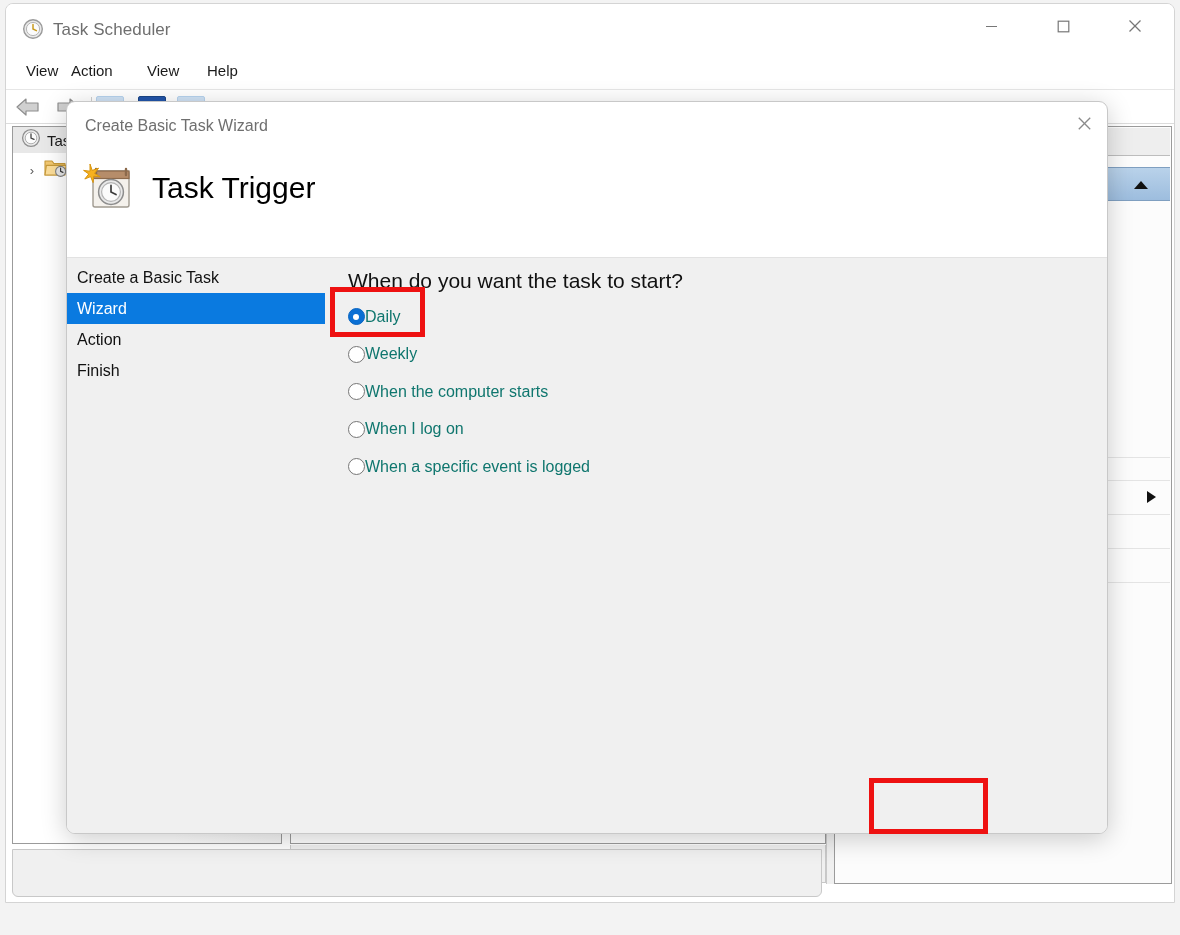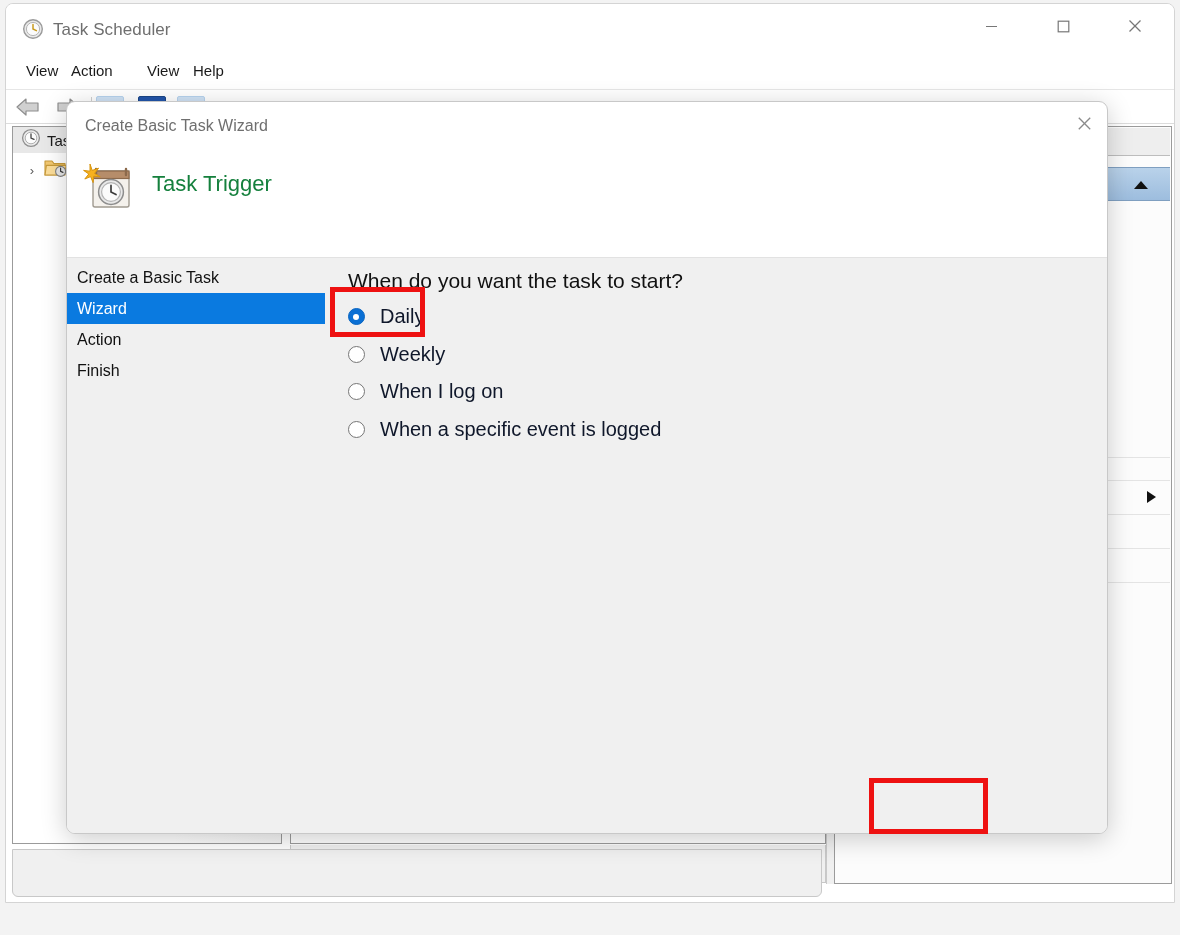--- a/index.html
+++ b/index.html
@@ -185,21 +185,21 @@
     position: absolute; right: 0; top: 0; width: 46px; height: 42px;
     display: flex; align-items: center; justify-content: center;
   }
   .dlg-banner {
     position: absolute; left: 0; top: 42px; width: 100%; height: 113px;
     background: #ffffff;
   }
   .dlg-banner-icon { position: absolute; left: 13px; top: 14px; }
   .dlg-heading {
     position: absolute; left: 85px; top: 27px;
-    font-size: 22px; color: #15803d;
+    font-size: 30px; color: #000000;
   }
   .dlg-body {
     position: absolute; left: 0; top: 155px; width: 100%; bottom: 0;
     background: #f0f0f0;
     border-top: 1px solid #e2e2e2;
   }
 
   
   .steps { position: absolute; left: 0; top: 4px; width: 258px; }
   .step {
@@ -224,21 +224,21 @@
     flex: none; position: relative;
   }
   .rb.on {
     border-color: #0a66c2; background: #0a6fd4;
   }
   .rb.on::after {
     content: ""; position: absolute;
     left: 4.3px; top: 4.3px; width: 6px; height: 6px;
     border-radius: 50%; background: #ffffff;
   }
-  .radio-label { margin-left: 15px; font-size: 20px; color: #0f172a; }
+  .radio-label { font-size: 16px; color: #0f766e; }
 
   
   .annot {
     position: absolute; border: 5px solid #ee1111; pointer-events: none;
   }
 </style>
 </head>
 <body>
 
 <div id="root">
@@ -270,21 +270,21 @@
           <line x1="1.5" y1="1.5" x2="12.5" y2="12.5" stroke="#777" stroke-width="1.3"></line>
           <line x1="12.5" y1="1.5" x2="1.5" y2="12.5" stroke="#777" stroke-width="1.3"></line>
         </svg>
       </div>
     </div>
 
     <div class="ts-menubar">
       <span class="menu-item" style="left:17px">View</span>
       <span class="menu-item" style="left:62px">Action</span>
       <span class="menu-item" style="left:138px">View</span>
-      <span class="menu-item" style="left:184px">Help</span>
+      <span class="menu-item" style="left:198px">Help</span>
     </div>
 
     <div class="ts-toolbar">
       <span class="nav-arrow" style="left:8px">
         <svg width="28" height="22" viewBox="0 0 28 22">
           <path d="M12 3 L3 11 L12 19 L12 15 L24 15 L24 7 L12 7 Z" fill="#d0d0d0" stroke="#8e8e8e" stroke-width="1.2" stroke-linejoin="round"></path>
         </svg>
       </span>
       <span class="nav-arrow" style="left:48px">
         <svg width="28" height="22" viewBox="0 0 28 22">
@@ -407,20 +407,24 @@
         <div class="radio-row">
           <span class="rb on"></span>
           <span class="radio-label">Daily</span>
         </div>
         <div class="radio-row">
           <span class="rb"></span>
           <span class="radio-label">Weekly</span>
         </div>
         <div class="radio-row">
           <span class="rb"></span>
+          <span class="radio-label">When the computer starts</span>
+        </div>
+        <div class="radio-row">
+          <span class="rb"></span>
           <span class="radio-label">When I log on</span>
         </div>
         <div class="radio-row">
           <span class="rb"></span>
           <span class="radio-label">When a specific event is logged</span>
         </div>
       </div>
 
     </div>
   </div>

